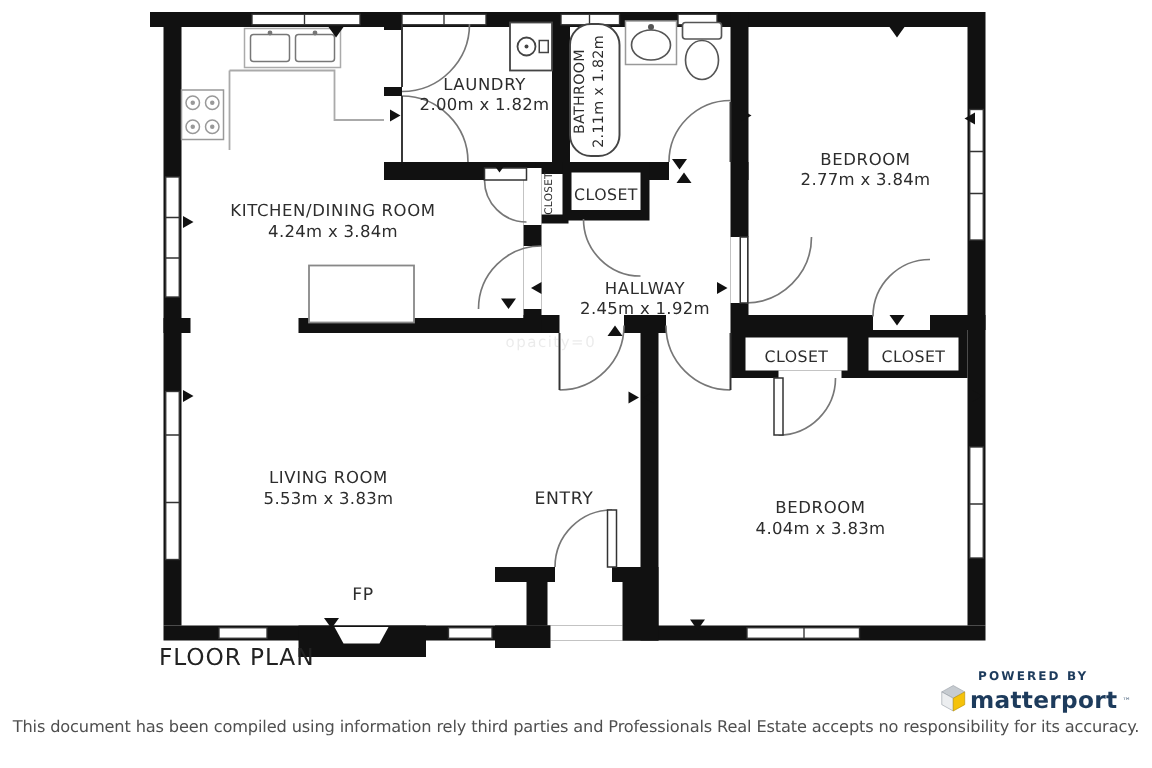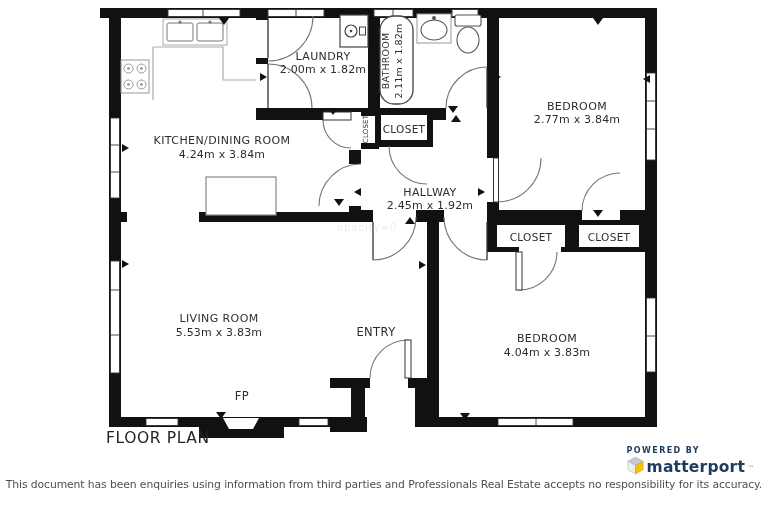--- a/index.html
+++ b/index.html
@@ -10,21 +10,21 @@
   text{fill:#2d2d2d;}
   .rm-name{font-size:11px;letter-spacing:.4px;}
   .rm-dims{font-size:11px;letter-spacing:.2px;}
   .closet-lbl{font-size:10.5px;letter-spacing:.3px;}
   .closet-sm{font-size:7px;letter-spacing:.2px;}
   .bath-lbl{font-size:9.5px;letter-spacing:.2px;}
   .entry-lbl,.fp-lbl{font-size:11.5px;letter-spacing:.4px;}
   .title-lbl{font-size:15.5px;letter-spacing:.6px;fill:#222;}
   .watermark{font-size:10px;fill:#888;opacity:.16;letter-spacing:1px;}
   
-  .powered{position:absolute;right:14px;top:446px;text-align:left;}
+  .powered{position:absolute;right:14px;top:446px;text-align:center;}
   .powered-by{font-size:8px;font-weight:bold;letter-spacing:1.4px;color:#1d3b5c;
               margin-right:3px;margin-bottom:1px;}
   .brand-row{display:flex;align-items:center;justify-content:flex-end;gap:3px;}
   .brand-name{font-size:15.5px;font-weight:bold;color:#1d3b5c;letter-spacing:.2px;line-height:1;}
   .brand-tm{font-size:6px;color:#1d3b5c;opacity:.75;vertical-align:top;}
   .disclaimer{position:absolute;left:0;top:477px;width:768px;text-align:center;
               color:#4f4f4f;font-size:10.8px;line-height:15.5px;letter-spacing:-0.1px;}
 </style>
 </head>
 <body>
@@ -231,16 +231,16 @@
           <path d="M1,6 L10,11 L10,21 L1,16 Z" fill="#eceef0" stroke="#9aa1a8" stroke-width="0.5"></path>
           <path d="M19,6 L10,11 L10,21 L19,16 Z" fill="#f5c20a" stroke="#b99204" stroke-width="0.5"></path>
         </svg>
       </span>
       <span class="brand-name">matterport</span>
       <span class="brand-tm">™</span>
     </div>
   </div>
 
   <div class="disclaimer">
-    <div>This document has been enquiries using information from third parties and Professionals Real Estate accepts no responsibility for its accuracy.</div>
+    <div>This document has been compiled using information rely third parties and Professionals Real Estate accepts no responsibility for its accuracy.</div>
   </div>
 
 </div>
 
 </body></html>

